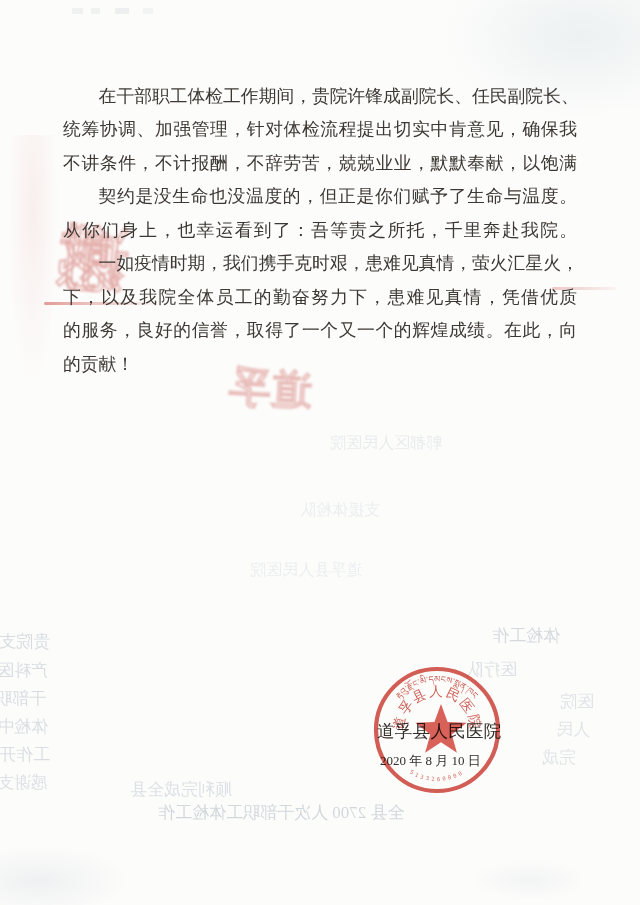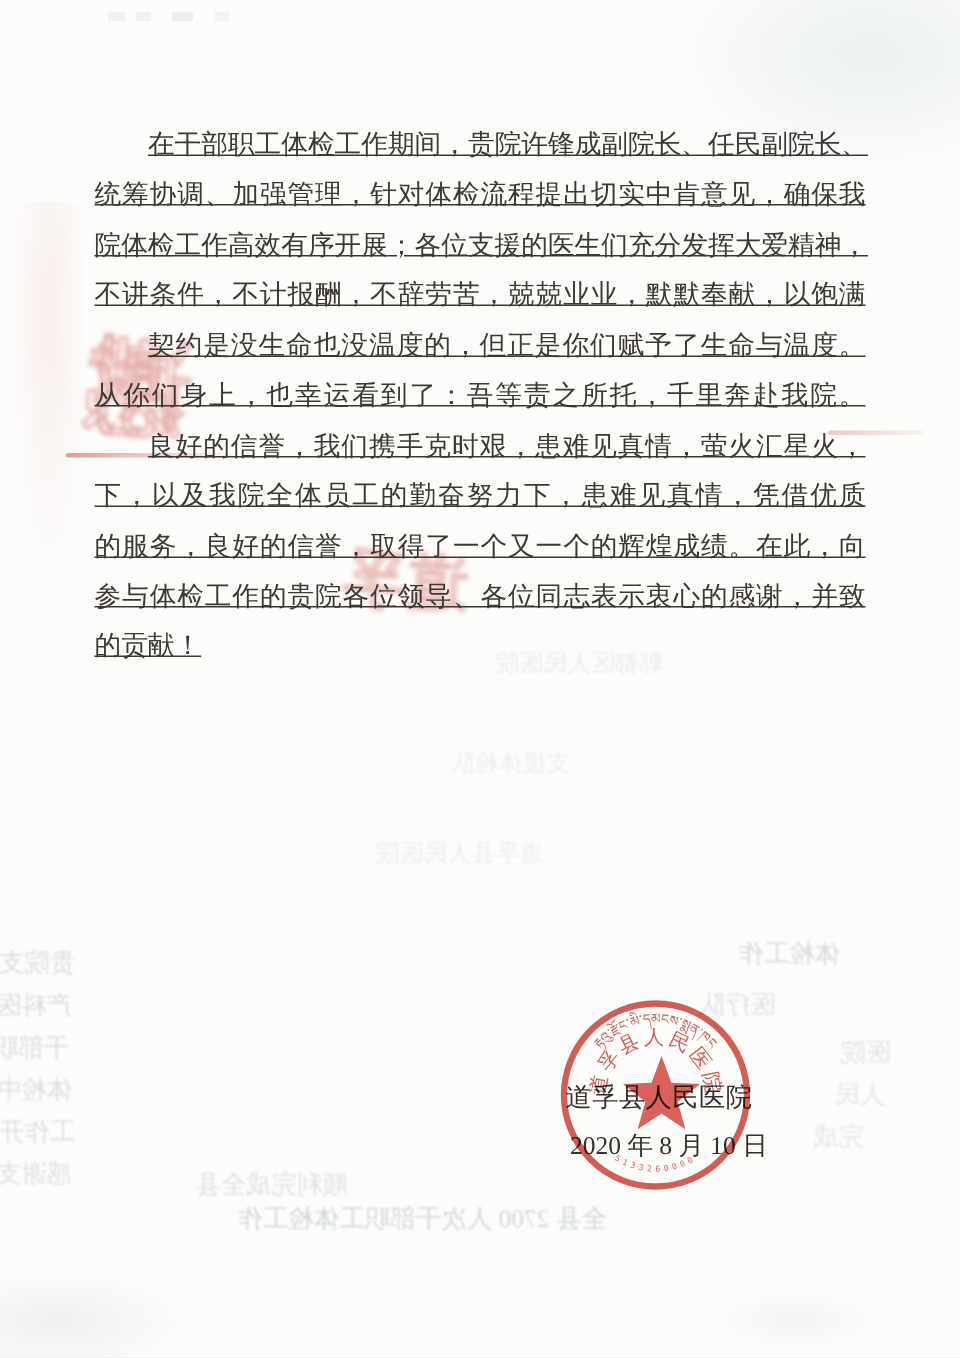--- a/index.html
+++ b/index.html
@@ -30,28 +30,28 @@
   .ghost-layer { position:absolute; inset:0; z-index:1; pointer-events:none; }
   .ghost { position:absolute; white-space:nowrap; transform:scaleX(-1);
     color:#7d8c9e; filter:blur(.6px); line-height:1.2; }
   .ghost.red-outline { color:transparent; -webkit-text-stroke:2px rgba(203,95,88,.85);
     filter:blur(1.3px); }
   .ghost.vertical { writing-mode:vertical-rl; text-orientation:upright; }
   
   .letter-body { position:absolute; left:63px; top:80px; width:514px; z-index:2;
     font-size:17.8px; color:#3c3834; }
   .ln { height:33.45px; line-height:33.45px; white-space:nowrap;
-    text-align:justify; text-align-last:justify;text-decoration:underline; }
+    text-align:justify; text-align-last:justify; }
   .ln.end { text-align-last:left; }
   .ln.indent { text-indent:2em; }
   
   .sig-name { position:absolute; left:377px; top:719px; z-index:3;
     font-size:17.5px; letter-spacing:.3px; color:#332f2b; }
   .sig-date { position:absolute; left:380px; top:752px; z-index:3;
-    font-size:17px; color:#332f2b; }
+    font-size:13px; color:#332f2b; }
   
   .seal { position:absolute; left:362px; top:655px; width:150px; height:150px;
     z-index:4; mix-blend-mode:multiply; opacity:.93; pointer-events:none; }
 </style>
 </head>
 <body>
 
 <div class="page">
 
   <div class="smudge smudge-tr"></div>
@@ -79,28 +79,26 @@
       <div class="ghost gray" style="left: -18px; top: 745px; font-size: 17px; opacity: 0.26;">工作开展</div>
       <div class="ghost gray" style="left: 542px; top: 748px; font-size: 17px; opacity: 0.2;">完成</div>
       <div class="ghost gray" style="left: -20px; top: 773px; font-size: 17px; opacity: 0.24;">感谢支持</div>
       <div class="ghost gray" style="left: 130px; top: 780px; font-size: 17px; opacity: 0.24;">顺利完成全县</div>
       <div class="ghost gray" style="left: 158px; top: 803px; font-size: 17px; opacity: 0.32;">全县 2700 人次干部职工体检工作</div>
     </div>
 
   <div class="letter-body" id="letter-lines">
       <div class="ln indent">在干部职工体检工作期间，贵院许锋成副院长、任民副院长、</div>
       <div class="ln">统筹协调、加强管理，针对体检流程提出切实中肯意见，确保我</div>
-      <div class="ln">院体检工作高效有序开展；各位支援的医生们充分发挥大爱精神，</div>
       <div class="ln">不讲条件，不计报酬，不辞劳苦，兢兢业业，默默奉献，以饱满</div>
       <div class="ln indent">契约是没生命也没温度的，但正是你们赋予了生命与温度。</div>
       <div class="ln">从你们身上，也幸运看到了：吾等责之所托，千里奔赴我院。</div>
-      <div class="ln indent">良好的信誉，我们携手克时艰，患难见真情，萤火汇星火，</div>
+      <div class="ln indent">一如疫情时期，我们携手克时艰，患难见真情，萤火汇星火，</div>
       <div class="ln">下，以及我院全体员工的勤奋努力下，患难见真情，凭借优质</div>
       <div class="ln">的服务，良好的信誉，取得了一个又一个的辉煌成绩。在此，向</div>
-      <div class="ln">参与体检工作的贵院各位领导、各位同志表示衷心的感谢，并致</div>
       <div class="ln end">的贡献！</div>
     </div>
 
   <div class="sig-name">道孚县人民医院</div>
   <div class="sig-date">2020 年 8 月 10 日</div>
 
   <div class="seal">
     <svg viewBox="0 0 150 150" width="150" height="150">
       <defs>
         <path id="arcTib" d="M 27.7 83.3 A 48 48 0 1 1 122.3 83.3" fill="none"></path>

